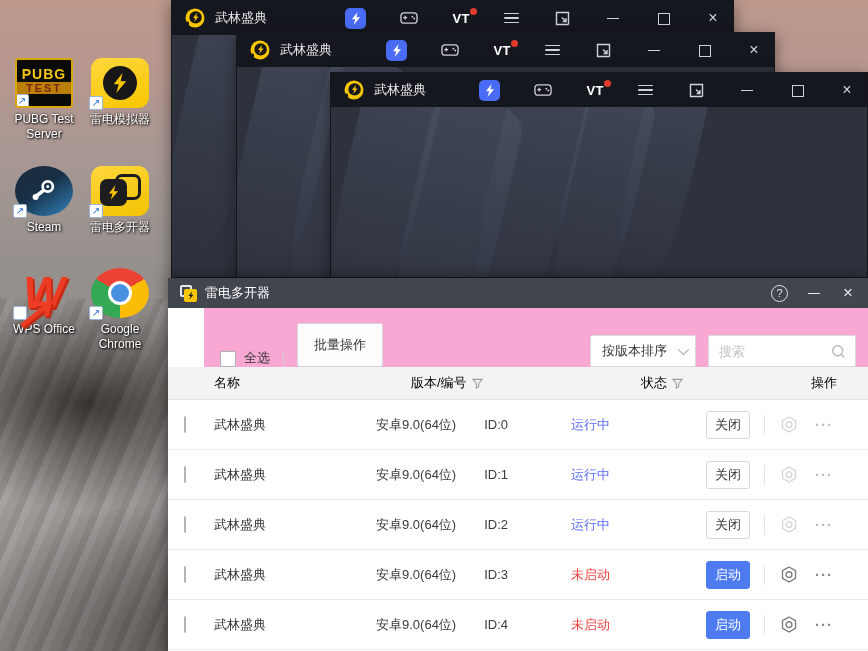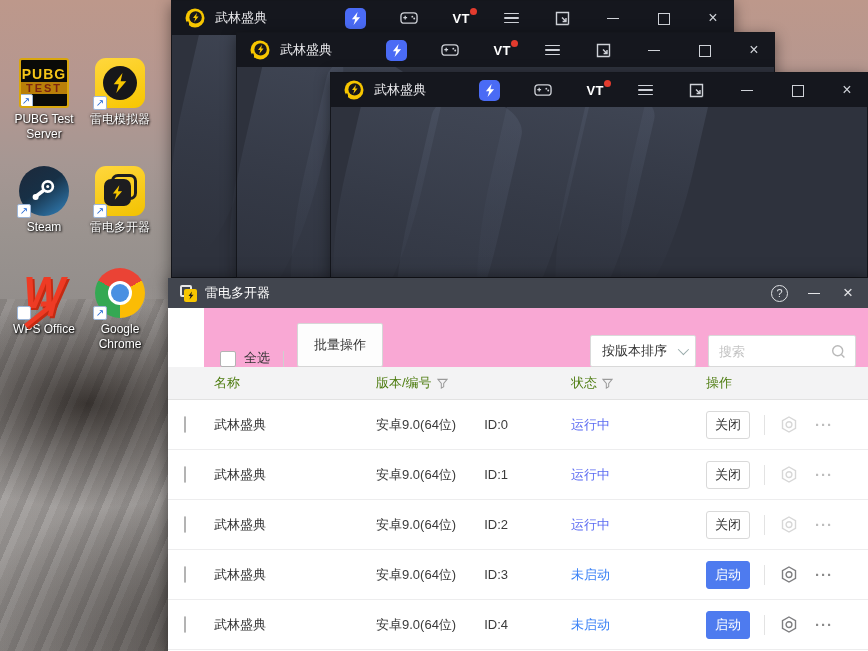--- a/index.html
+++ b/index.html
@@ -15,21 +15,21 @@
       radial-gradient(ellipse 220px 120px at 95% 56%, rgba(62,55,50,.6), rgba(62,55,50,0) 70%),
       linear-gradient(168deg, rgba(0,0,0,0) 38%, rgba(196,193,191,.5) 55%, rgba(150,147,145,.55) 78%),
       linear-gradient(180deg, #bd988b 0%, #b59790 13%, #a69793 25%, #9a938f 36%, #908c8a 50%, #868280 100%);
   }
   .wallpaper::after { content:""; position:absolute; left:0; right:0; top:46%; bottom:0; opacity:.55;
     background: repeating-linear-gradient(113deg, rgba(40,36,34,.22) 0 7px, rgba(255,255,255,.07) 7px 14px, rgba(92,86,81,.14) 14px 24px);
   }
 
   
   .dicon { position:absolute; width:76px; text-align:center; cursor:default; }
-  .dicon .art { position:relative; width:50px; height:50px; margin:0 auto 4px; }
+  .dicon .art { position:relative; width:58px; height:50px; margin:0 auto 4px; }
   .dicon .lbl { color:#fff; font-size:12px; line-height:15px; text-shadow: 1px 1px 2px rgba(0,0,0,.95), 0 0 3px rgba(0,0,0,.8); }
   .shortcut { position:absolute; left:-2px; bottom:-2px; width:14px; height:14px; background:#fff; border:1px solid #9db6d8; border-radius:2px; color:#1c62d1; font-size:10px; line-height:12px; text-align:center; }
   .art-pubg { width:50px; height:48px; background:#0a0a08; border:2px solid #d9a60c; border-radius:3px; overflow:hidden; }
   .art-pubg .l1 { color:#f5c518; font-weight:bold; font-size:14px; letter-spacing:1px; margin-top:6px; }
   .art-pubg .l2 { color:#7e2410; background:#b97f09; font-weight:bold; font-size:11px; letter-spacing:2px; margin-top:0; }
   .art-ld { width:50px; height:50px; background:linear-gradient(160deg,#ffd73d,#f7c600); border-radius:11px; display:flex; align-items:center; justify-content:center; }
   .art-ld .core { width:34px; height:34px; background:#17171a; border-radius:50%; display:flex; align-items:center; justify-content:center; }
   .art-steam { width:50px; height:50px; border-radius:50%; background: linear-gradient(145deg,#1b2b3e 15%,#173046 45%,#2b6c9c 85%); display:flex; align-items:center; justify-content:center; }
   .art-multi { width:50px; height:50px; background:linear-gradient(160deg,#ffd73d,#f2c200); border-radius:11px; position:relative; }
   .art-multi .back { position:absolute; right:8px; top:8px; width:26px; height:26px; border:3px solid #1d1d20; border-radius:7px; }
@@ -81,29 +81,29 @@
   .vdiv { width:1px; height:16px; background:#cfcfcf; margin:0 13px; }
   .btn-batch { height:44px; line-height:30px; padding:0 16px; background:#fdfdfd; border:1px solid #d6d6d6; border-radius:2px; font-size:13px; color:#333; }
   .tb-spacer { flex:1; }
   .dropdown { width:106px; height:32px; background:#fff; border:1px solid #d9d9d9; border-radius:2px; display:flex; align-items:center; padding:0 9px 0 11px; margin-right:12px; }
   .dropdown .dtext { font-size:13px; color:#333; flex:1; }
   .chev { width:8px; height:8px; border-right:1.5px solid #9aa; border-bottom:1.5px solid #9aa; transform:rotate(45deg) translateY(-2px); }
   .searchbox { width:148px; height:32px; background:#fff; border:1px solid #d9d9d9; border-radius:2px; display:flex; align-items:center; padding:0 9px 0 10px; }
   .searchbox input { border:none; outline:none; flex:1; width:100px; font-size:13px; color:#333; font-family:"Liberation Sans",sans-serif; background:transparent; }
   .searchbox input::placeholder { color:#c2c2c2; }
 
-  .thead { height:33px; background:#f3f3f4; border-bottom:1px solid #e2e2e2; display:flex; align-items:center; padding-left:46px; font-size:13px; color:#4d7c0f; flex:0 0 auto; }
+  .thead { height:33px; background:#f3f3f4; border-bottom:1px solid #e2e2e2; display:flex; align-items:center; padding-left:46px; font-size:13px; color:#000000; flex:0 0 auto;gap:35px; }
   .h-name { width:162px; } .h-ver { width:195px; display:flex; align-items:center; gap:5px; }
   .h-status { width:135px; display:flex; align-items:center; gap:5px; } .h-ops { flex:1; }
   .funnel { display:inline-flex; }
 
   .trow { height:50px; display:flex; align-items:center; padding-left:16px; border-bottom:1px solid #ededee; background:#fff; font-size:13px; }
   .c-check { width:30px; } .c-name { width:162px; color:#333; } .c-ver { width:195px; color:#3a3a3a; }
   .c-ver .vid { margin-left:28px; }
-  .c-status { width:135px; } .c-status.running { color:#5c6cf2; } .c-status.stopped { color:#3b82f6; }
+  .c-status { width:135px; } .c-status.running { color:#5c6cf2; } .c-status.stopped { color:#ef4444; }
   .c-ops { flex:1; display:flex; align-items:center; }
   .btn-act { width:44px; height:28px; border-radius:3px; font-size:13px; text-align:center; line-height:26px;font-family:Liberation Serif, serif; }
   .btn-act.stop { background:#fff; border:1px solid #d9d9d9; color:#333; }
   .btn-act.start { background:#4e7bef; border:1px solid #4e7bef; color:#fff; }
   .ops-div { width:1px; height:20px; background:#e3e3e3; margin:0 14px; }
   .gear { display:flex; }
   .gear.dim { color:#d7d7d7; } .gear.on { color:#7e7e80; }
   .more { margin-left:16px; font-size:15px; letter-spacing:1px; font-weight:bold; }
   .more.dim { color:#bdbdbd; } .more.on { color:#8a8a8a; }
 </style>

